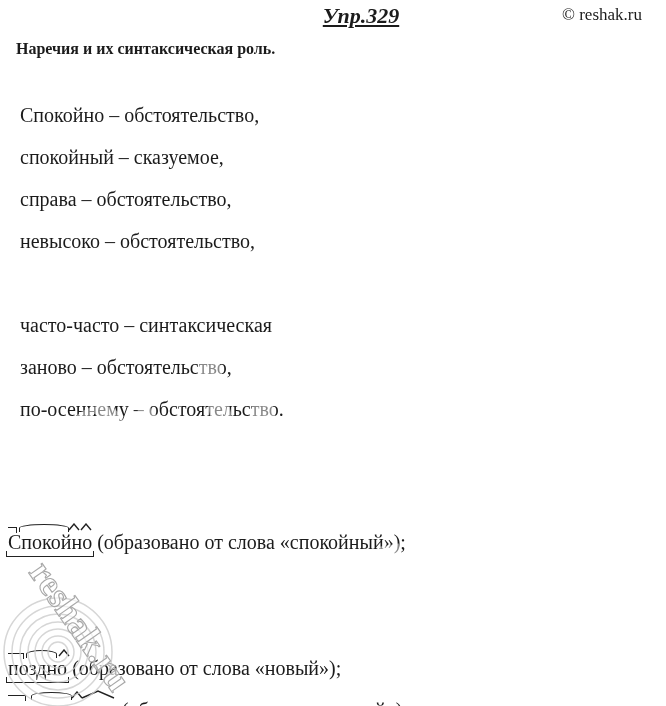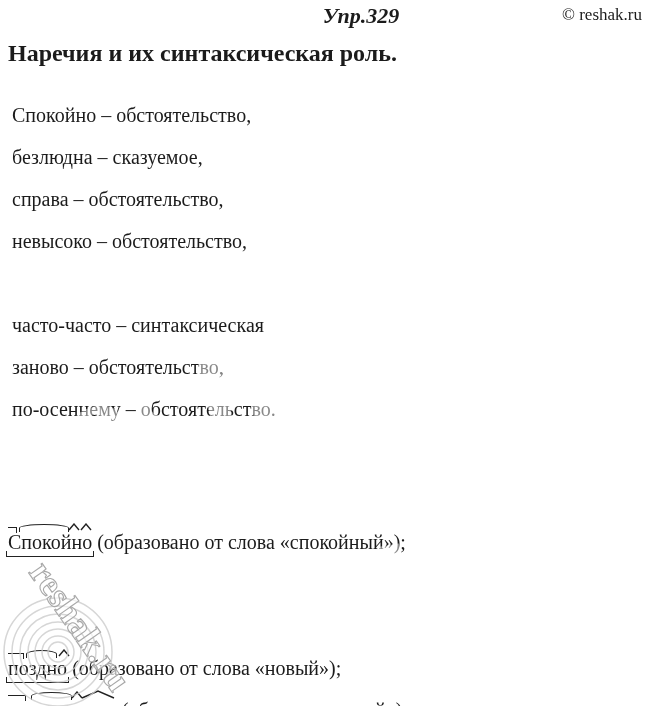--- a/index.html
+++ b/index.html
@@ -3,30 +3,30 @@
 <meta charset="utf-8">
 <style>
   html,body{margin:0;padding:0;background:#fff;}
   .page{
     position:relative; width:666px; height:706px; background:#ffffff;
     font-family:"Liberation Serif","DejaVu Serif",serif; color:#1b1b1b;
     overflow:hidden;
   }
   .hdr-title{
     position:absolute; top:3px; left:56px; right:0; text-align:center;
-    font-size:22px; font-weight:bold; font-style:italic; z-index:2;
+    font-size:22px; font-weight:bold; font-style:italic; z-index:2;text-decoration:underline;
   }
   .copyright{
     position:absolute; top:5px; right:24px; font-size:17px; z-index:2;
   }
   .sec-title{
-    position:absolute; left:8px; font-size:24px; font-weight:bold; z-index:2;
+    position:absolute; left:16px; font-size:16px; font-weight:bold; z-index:2;
   }
   .line{
-    position:absolute; left:12px; font-size:20px; z-index:2; white-space:pre-wrap;
+    position:absolute; left:20px; font-size:20px; z-index:2; white-space:pre-wrap;
   }
   .aline{
     position:absolute; left:8px; font-size:20px; z-index:2; white-space:pre-wrap;margin-top:17px;
   }
   .mword{ display:inline-block; position:relative; }
   .mk{ position:absolute; display:block; pointer-events:none; }
   .mk.pre{ height:5px; border-top:1.5px solid #222; border-right:1.5px solid #222; top:-4px; }
   .mk.root{ height:7px; border:1.5px solid #222; border-bottom:none;
             border-radius:100% 100% 0 0 / 100% 100% 0 0; top:-7px; }
   .mk.caret{ top:-8px; }
@@ -46,21 +46,21 @@
 <body>
 
 <div class="page">
 
   <div class="hdr-title">Упр.329</div>
   <div class="copyright">© reshak.ru</div>
 
   <div class="sec-title" style="top:40px">Наречия и их синтаксическая роль.</div>
 
   <p class="line" style="top:84px">Спокойно – обстоятельство,</p>
-  <p class="line" style="top:126px">безлюдна – сказуемое,</p>
+  <p class="line" style="top:126px">спокойный – сказуемое,</p>
   <p class="line" style="top:168px">справа – обстоятельство,</p>
   <p class="line" style="top:210px">невысоко – обстоятельство,</p>
   <p class="line" style="top:294px">часто-часто – синтаксическая</p>
   <p class="line" style="top:336px">заново – обстоятельство,</p>
   <p class="line" style="top:378px">по-осеннему – обстоятельство.</p>
 
 
   <p class="aline" style="top:514px"><span class="mword"><span>Спокойно</span><i class="mk pre" style="left:0;width:10%"></i><i class="mk root" style="left:13%;width:57%"></i><svg class="mk caret" style="left:71%" width="12" height="8" viewBox="0 0 12 8">
           <path d="M1 7 L6 1 L11 7" fill="none" stroke="#222" stroke-width="1.4"></path>
         </svg><svg class="mk caret" style="left:86%" width="12" height="8" viewBox="0 0 12 8">

